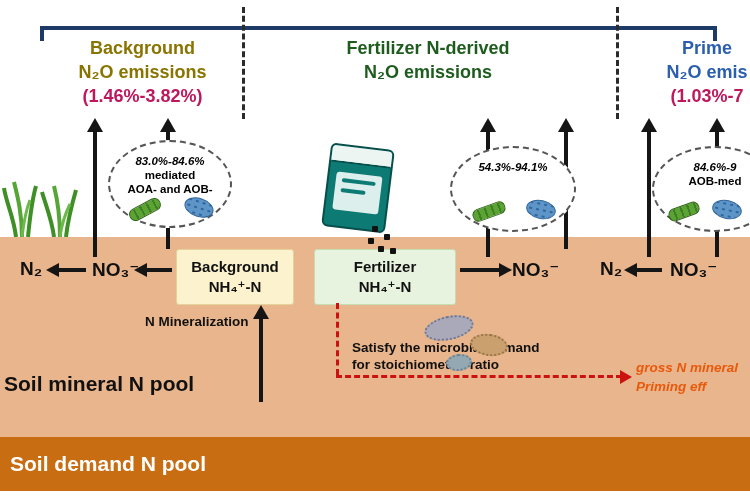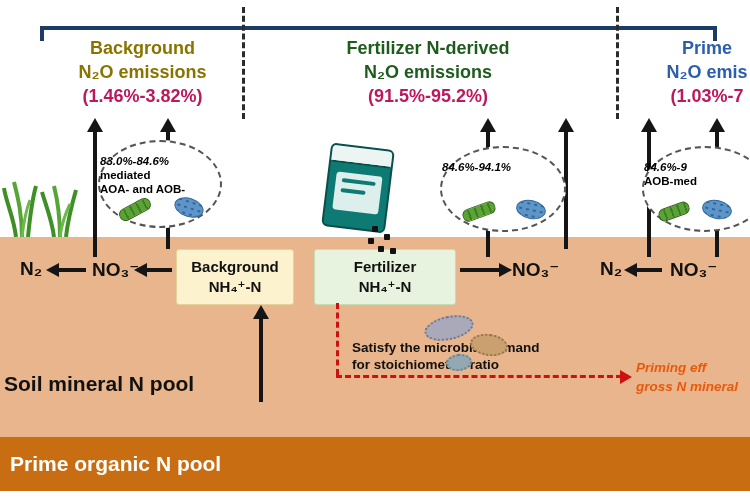--- a/index.html
+++ b/index.html
@@ -26,21 +26,21 @@
   .varrow::before { content:""; position:absolute; top:-13px; left:-6px; width:0; height:0;
     border-left:8px solid transparent; border-right:8px solid transparent; border-bottom:14px solid #151515; }
   .harrow { height:4px; background:#151515; z-index:2; }
   .harrow.hl::before { content:""; position:absolute; left:-12px; top:-5px; width:0; height:0;
     border-top:7px solid transparent; border-bottom:7px solid transparent; border-right:13px solid #151515; }
   .harrow.hr::after { content:""; position:absolute; right:-12px; top:-5px; width:0; height:0;
     border-top:7px solid transparent; border-bottom:7px solid transparent; border-left:13px solid #151515; }
 
   
   .ellipse { border:2px dashed #555; border-radius:50%; background:#fff; z-index:3;
-    text-align:left; font-size:11.5px; font-weight:bold; line-height:14px; padding-top:12px; box-sizing:border-box; }
+    text-align:center; font-size:11.5px; font-weight:bold; line-height:14px; padding-top:12px; box-sizing:border-box;margin-left:10px; }
   .ellipse .pct { font-style:italic; }
   .rod { position:absolute; height:11px; border-radius:6px; border:1px solid #2f6316;
     background:repeating-linear-gradient(90deg,#5aa433 0 5px,#417d22 5px 7px); }
   .cocci { position:absolute; border-radius:50%; border:1px solid #31669a; background-color:#5e95c8;
     background-image:radial-gradient(#31669a 1.5px, transparent 1.6px); background-size:7px 6px; }
 
   
   .bag { width:60px; height:80px; background:#0d7a74; border:2px solid #084f4b; border-radius:6px;
     transform:rotate(7deg); z-index:4; }
   .bag-cap { position:absolute; top:0; left:0; right:0; height:15px; background:#edf5f3;
@@ -79,39 +79,38 @@
   .mic2 { background:#c9a06e; border:2px dotted #9a7548; }
   .mic3 { background:#93a8b3; border:2px dotted #6d838e; }
 </style>
 </head>
 <body>
 
 <div class="canvas">
 
   <div class="abs soil-band"></div>
   <div class="abs organic-band">
-    <span class="organic-title">Prime organic N pool</span>
+    <span class="organic-title">Soil demand N pool</span>
   </div>
 
   <div class="abs bracket-h" style="left:40px; top:26px; width:677px;"></div>
   <div class="abs bracket-tick" style="left:40px; top:26px;"></div>
   <div class="abs bracket-tick" style="left:713px; top:26px;"></div>
 
   <div class="abs sep" style="left:242px; top:7px; height:112px;"></div>
   <div class="abs sep" style="left:616px; top:7px; height:112px;"></div>
 
   <div class="abs em" style="left:45px; top:36px; width:195px;">
     <div class="t-bg">Background</div>
     <div class="t-bg">N₂O emissions</div>
     <div class="rng">(1.46%-3.82%)</div>
   </div>
   <div class="abs em" style="left:258px; top:36px; width:340px;">
     <div class="t-fert">Fertilizer N-derived</div>
     <div class="t-fert">N₂O emissions</div>
-    <div class="rng">(91.5%-95.2%)</div>
   </div>
   <div class="abs em" style="left:632px; top:36px; width:150px;">
     <div class="t-prim">Prime</div>
     <div class="t-prim">N₂O emis</div>
     <div class="rng">(1.03%-7</div>
   </div>
 
   <div class="abs varrow" style="left:93px;  top:131px; height:126px;"></div>
   <div class="abs varrow" style="left:166px; top:131px; height:118px;"></div>
   <div class="abs varrow" style="left:486px; top:131px; height:126px;"></div>
@@ -120,21 +119,21 @@
   <div class="abs varrow" style="left:715px; top:131px; height:126px;"></div>
 
   <div class="abs ellipse" style="left:98px; top:140px; width:124px; height:88px;">
     <div class="pct">83.0%-84.6%</div>
     <div>mediated</div>
     <div>AOA- and AOB-</div>
     <div class="rod" style="left:18px; bottom:10px; width:32px; transform:rotate(-28deg);"></div>
     <div class="cocci" style="right:16px; bottom:9px; width:28px; height:17px; transform:rotate(18deg);"></div>
   </div>
   <div class="abs ellipse" style="left:440px; top:146px; width:126px; height:86px;">
-    <div class="pct">84.6%-94.1%</div>
+    <div class="pct">54.3%-94.1%</div>
     <div class="rod" style="left:20px; bottom:12px; width:32px; transform:rotate(-20deg);"></div>
     <div class="cocci" style="right:18px; bottom:11px; width:28px; height:17px; transform:rotate(12deg);"></div>
   </div>
   <div class="abs ellipse" style="left:642px; top:146px; width:126px; height:86px;">
     <div class="pct">84.6%-9</div>
     <div>AOB-med</div>
     <div class="rod" style="left:14px; bottom:12px; width:30px; transform:rotate(-20deg);"></div>
     <div class="cocci" style="left:58px; bottom:11px; width:28px; height:17px; transform:rotate(12deg);"></div>
   </div>
 
@@ -175,34 +174,35 @@
     <div>Fertilizer</div>
     <div>NH₄⁺-N</div>
   </div>
 
   <div class="abs harrow hr" style="left:460px; top:268px; width:40px;"></div>
   <div class="abs chem" style="left:512px; top:258px;">NO₃⁻</div>
   <div class="abs chem" style="left:600px; top:258px;">N₂</div>
   <div class="abs harrow hl" style="left:636px; top:268px; width:26px;"></div>
   <div class="abs chem" style="left:670px; top:258px;">NO₃⁻</div>
 
+  <div class="abs note" style="left:145px; top:313px;">N Mineralization</div>
   <div class="abs varrow" style="left:259px; top:318px; height:84px;"></div>
 
   <div class="abs rdash-v" style="left:336px; top:303px; height:72px;"></div>
   <div class="abs rdash-h" style="left:336px; top:375px; width:286px;"></div>
   <div class="abs rhead" style="left:620px; top:370px;"></div>
 
   <div class="abs note" style="left:352px; top:339px;">
     <div>Satisfy the microbial demand</div>
     <div>for stoichiometric ratio</div>
   </div>
 
   <div class="abs priming" style="left:636px; top:358px;">
+    <div>gross N mineral</div>
     <div>Priming eff</div>
-    <div>gross N mineral</div>
   </div>
 
   <div class="abs microbe mic1" style="left:424px; top:316px; width:46px; height:20px; transform:rotate(-12deg);"></div>
   <div class="abs microbe mic2" style="left:470px; top:334px; width:34px; height:18px; transform:rotate(8deg);"></div>
   <div class="abs microbe mic3" style="left:446px; top:354px; width:22px; height:13px; transform:rotate(-6deg);"></div>
 
   <div class="abs pool-title" style="left:4px; top:372px;">Soil mineral N pool</div>
 
 </div>
 

